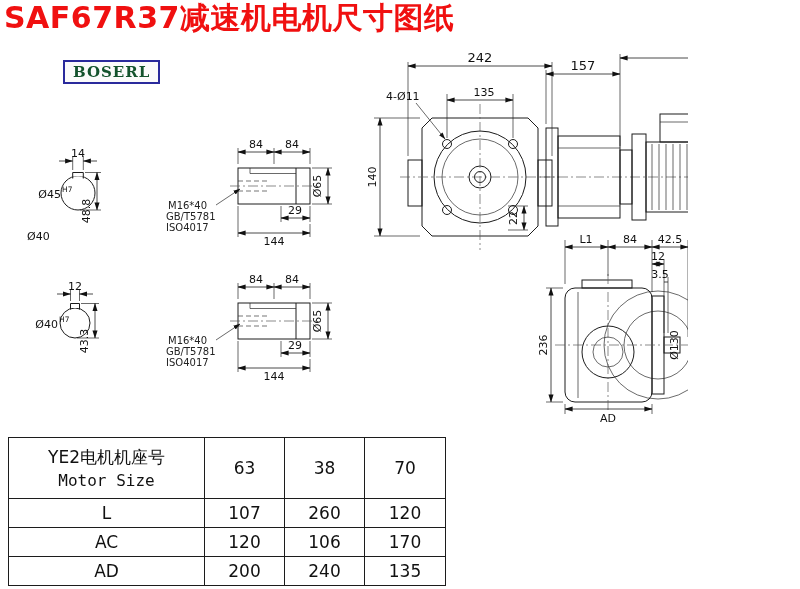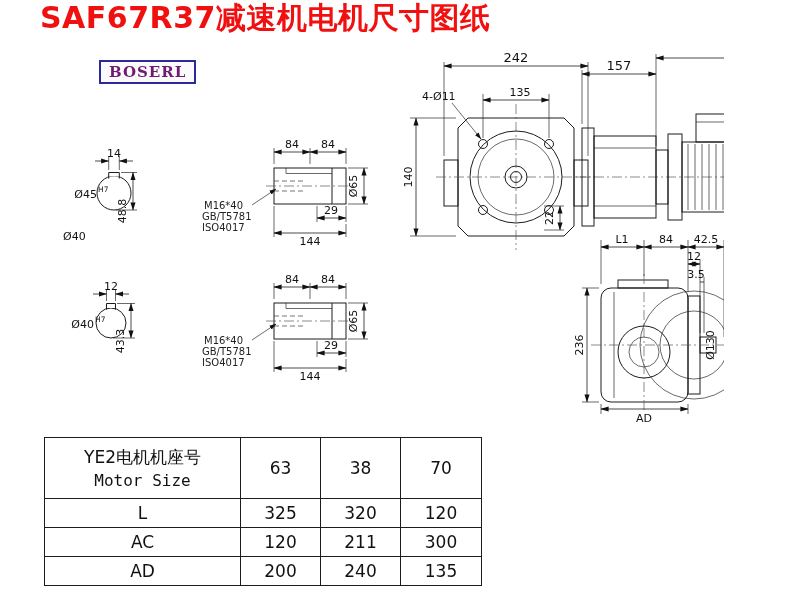--- a/index.html
+++ b/index.html
@@ -1,20 +1,20 @@
 <!DOCTYPE html>
 <html><head>
 <meta charset="utf-8">
 <style>
   html,body{margin:0;padding:0;background:#fff;}
   .page{position:relative;width:688px;height:589px;background:#ffffff;overflow:hidden;
-        font-family:"DejaVu Sans",sans-serif;margin-left:36px;}
+        font-family:"DejaVu Sans",sans-serif;}
   .title{position:absolute;left:4px;top:-2px;font-size:30px;font-weight:700;color:#f01010;
          letter-spacing:0.5px;white-space:nowrap;}
-  .logo{position:absolute;left:63px;top:60px;border:2px solid #2a2a9c;color:#701a75;
+  .logo{position:absolute;left:63px;top:60px;border:2px solid #2a2a9c;color:#14532d;
         background:#fbfbfb;font:600 15px "DejaVu Serif",serif;padding:1px 8px;letter-spacing:1px;}
   svg.draw{position:absolute;left:0;top:0;}
   .ln{stroke:#1c1c1c;stroke-width:1;fill:none;}
   .thin{stroke:#2a2a2a;stroke-width:0.7;fill:none;}
   .cl{stroke:#5a5a5a;stroke-width:0.7;stroke-dasharray:10 3 2 3;fill:none;}
   .hid{stroke:#3a3a3a;stroke-width:0.7;stroke-dasharray:5 3;fill:none;}
   .dim{stroke:#1c1c1c;stroke-width:0.8;fill:none;}
   .ext{stroke:#2a2a2a;stroke-width:0.7;fill:none;}
   text.d{font:11px "DejaVu Sans",sans-serif;fill:#111;text-anchor:middle;}
   text.d2{font:13px "DejaVu Sans",sans-serif;fill:#111;text-anchor:middle;}
@@ -261,29 +261,29 @@
         <th>
           <div class="cn">YE2电机机座号</div>
           <div class="en">Motor Size</div>
         </th>
         <td>63</td>
         <td>38</td>
         <td>70</td>
       </tr>
       <tr class="vrow">
         <td>L</td>
-        <td>325</td>
-        <td>320</td>
+        <td>107</td>
+        <td>260</td>
         <td>120</td>
       </tr>
       <tr class="vrow">
         <td>AC</td>
         <td>120</td>
-        <td>211</td>
-        <td>300</td>
+        <td>106</td>
+        <td>170</td>
       </tr>
       <tr class="vrow">
         <td>AD</td>
         <td>200</td>
         <td>240</td>
         <td>135</td>
       </tr>
     </tbody>
   </table>
 

